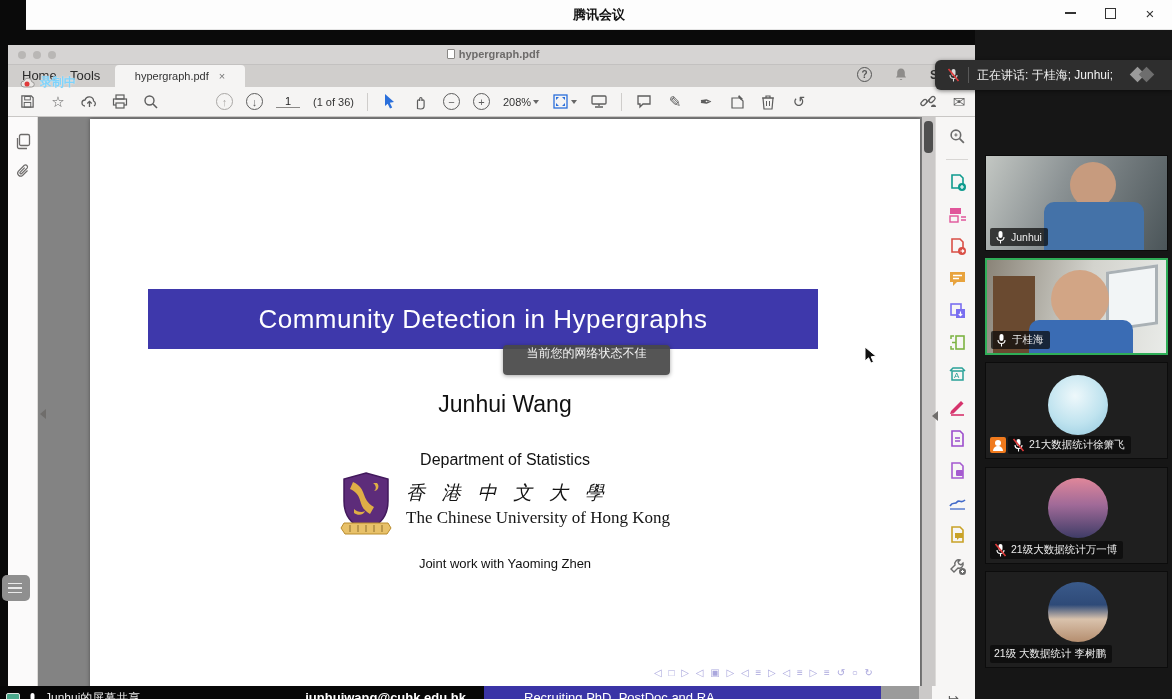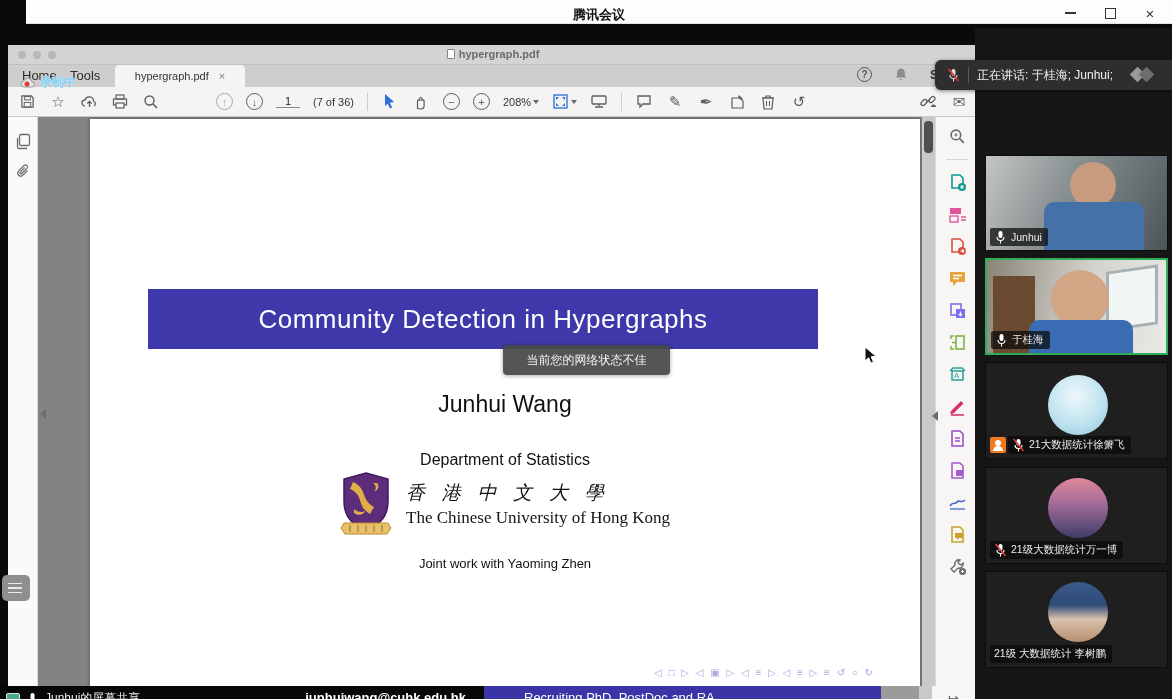--- a/index.html
+++ b/index.html
@@ -1,20 +1,20 @@
 <!DOCTYPE html>
 <html><head>
 <meta charset="utf-8">
 <style>
   * { margin:0; padding:0; box-sizing:border-box; }
   body { font-family:"Liberation Sans","DejaVu Sans",sans-serif; background:#222; }
   .app { position:relative; width:1172px; height:699px; background:#0a0a0a; overflow:hidden; }
 
   
-  .topbar { position:absolute; top:0; left:0; right:0; height:24px; background:#fdfdfd; border-bottom:1px solid #e4e4e4; z-index:40;margin-left:26px; }
+  .topbar { position:absolute; top:0; left:0; right:0; height:30px; background:#fdfdfd; border-bottom:1px solid #e4e4e4; z-index:40;margin-left:26px; }
   .topbar .title { position:absolute; left:0; right:0; top:6px; text-align:center; font-size:13px; font-weight:bold; color:#111; }
   .win-controls { position:absolute; right:14px; top:5px; display:flex; gap:24px; align-items:center; }
   .wc { width:16px; height:16px; display:flex; align-items:center; justify-content:center; color:#333; cursor:default; }
   .wc-min::before { content:""; width:11px; height:1.6px; background:#333; }
   .wc-rest::before { content:""; width:9px; height:9px; border:1.4px solid #333; }
   .wc-close { font-size:15px; line-height:1; }
 
   
   .share { position:absolute; left:0; top:28px; width:975px; height:671px; background:#0a0a0a;margin-top:12px; }
   .acw { position:absolute; left:8px; top:5px; width:970px; height:666px; background:#f5f4f3; }
@@ -64,21 +64,21 @@
   .author { position:absolute; left:0; right:0; top:272px; text-align:center; font-size:23px; color:#111; }
   .dept { position:absolute; left:0; right:0; top:332px; text-align:center; font-size:16px; color:#111; }
   .unirow { position:absolute; left:0; right:0; top:352px; display:flex; justify-content:center; gap:14px; align-items:center; }
   .unitext { font-family:"Liberation Serif","DejaVu Serif",serif; color:#141414; }
   .uni-zh { font-size:19px; letter-spacing:6px;font-style:italic; }
   .uni-en { font-size:17px; margin-top:2px; }
   .joint { position:absolute; left:0; right:0; top:437px; text-align:center; font-size:13px; color:#111; }
   .beamnav { position:absolute; right:45px; top:548px; font-size:10px; color:#aaa7dd; letter-spacing:2px; }
 
   
-  .toast { position:absolute; left:503px; top:305px; width:167px; height:30px; background:rgba(72,72,72,.93); border-radius:4px; display:flex; align-items:center; justify-content:center; box-shadow:0 1px 4px rgba(0,0,0,.35); z-index:20; }
+  .toast { position:absolute; left:503px; top:305px; width:167px; height:30px; background:rgba(72,72,72,.93); border-radius:4px; display:flex; align-items:flex-start; justify-content:center; box-shadow:0 1px 4px rgba(0,0,0,.35); z-index:20; }
   .toast span { color:#f4f4f4; font-size:12px; }
   .cursor { position:absolute; left:864px; top:306px; z-index:25; }
   .recbadge { position:absolute; left:20px; top:34px; display:flex; align-items:center; gap:4px; z-index:22; }
   .recbadge .txt { font-size:12px; color:#7dd3fc; font-weight:bold; text-shadow:0 0 2px #eee; }
   .listbtn { position:absolute; left:2px; top:535px; width:28px; height:26px; background:#8f8f8f; border-radius:5px; z-index:22; display:flex; flex-direction:column; justify-content:center; gap:3px; padding-left:6px; }
   .listbtn i { display:block; width:14px; height:1.6px; background:#e9e9e9; }
 
   
   .footline { position:absolute; left:0; bottom:0; height:25px; width:975px; display:flex; z-index:18; }
   .fl-black { width:484px; background:#070707; position:relative; }
@@ -185,21 +185,21 @@
         <div class="ti">
             <svg width="16" height="16" viewBox="0 0 16 16">
               <circle cx="6.5" cy="6.5" r="4.5" fill="none" stroke="#5d5d5d" stroke-width="1.4"></circle>
               <path d="M10 10l4 4" stroke="#5d5d5d" stroke-width="1.6"></path>
             </svg>
           </div>
         <div style="width:30px;"></div>
         <div class="circ dis">↑</div>
         <div class="circ">↓</div>
         <input class="pageno" value="1" style="">
-        <div class="pcount">(7 of 36)</div>
+        <div class="pcount">(1 of 36)</div>
         <div class="tdiv"></div>
         <div class="ti">
             <svg width="14" height="17" viewBox="0 0 14 17">
               <path d="M2 1l9 8-4.2.7 2.4 4.8-2.2 1-2.3-4.7L2 13z" fill="#2a6fdb"></path>
             </svg>
           </div>
         <div class="ti">
             <svg width="15" height="16" viewBox="0 0 15 16">
               <path d="M4.5 14.5V7a1.1 1.1 0 0 1 2.2 0V4.6a1.1 1.1 0 0 1 2.2 0V7a1.1 1.1 0 0 1 2.2 0v5c0 2-1.6 3-3.4 3z" fill="none" stroke="#5d5d5d" stroke-width="1.2"></path>
             </svg>

